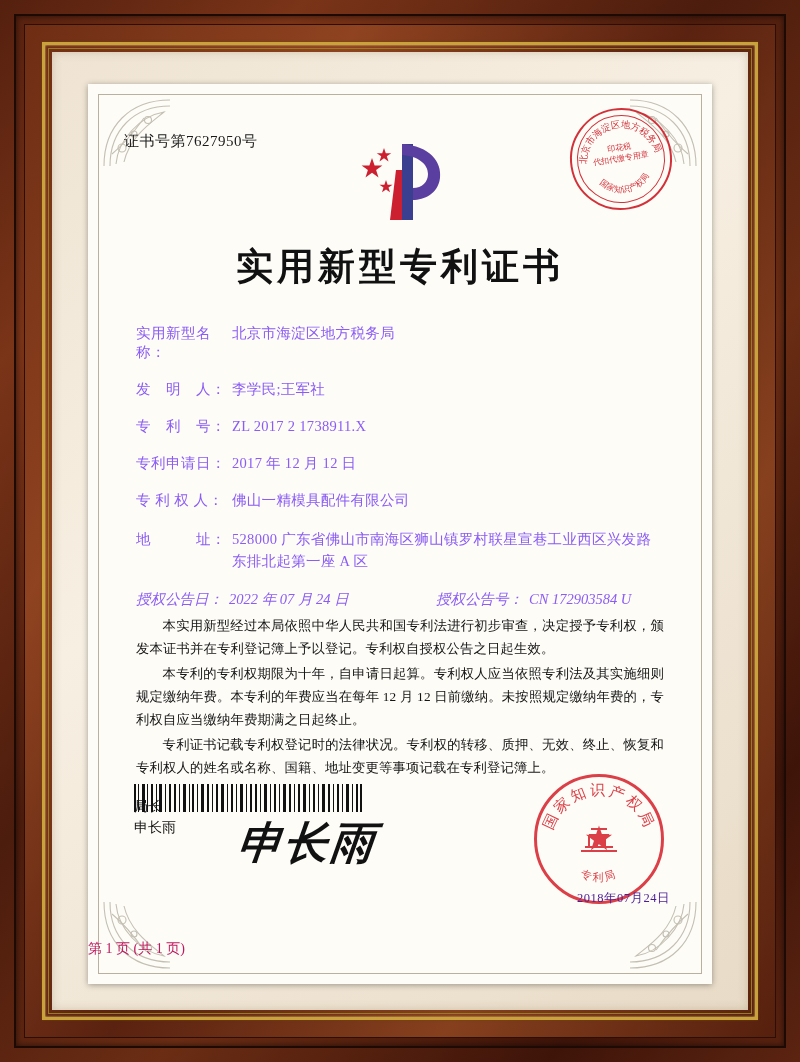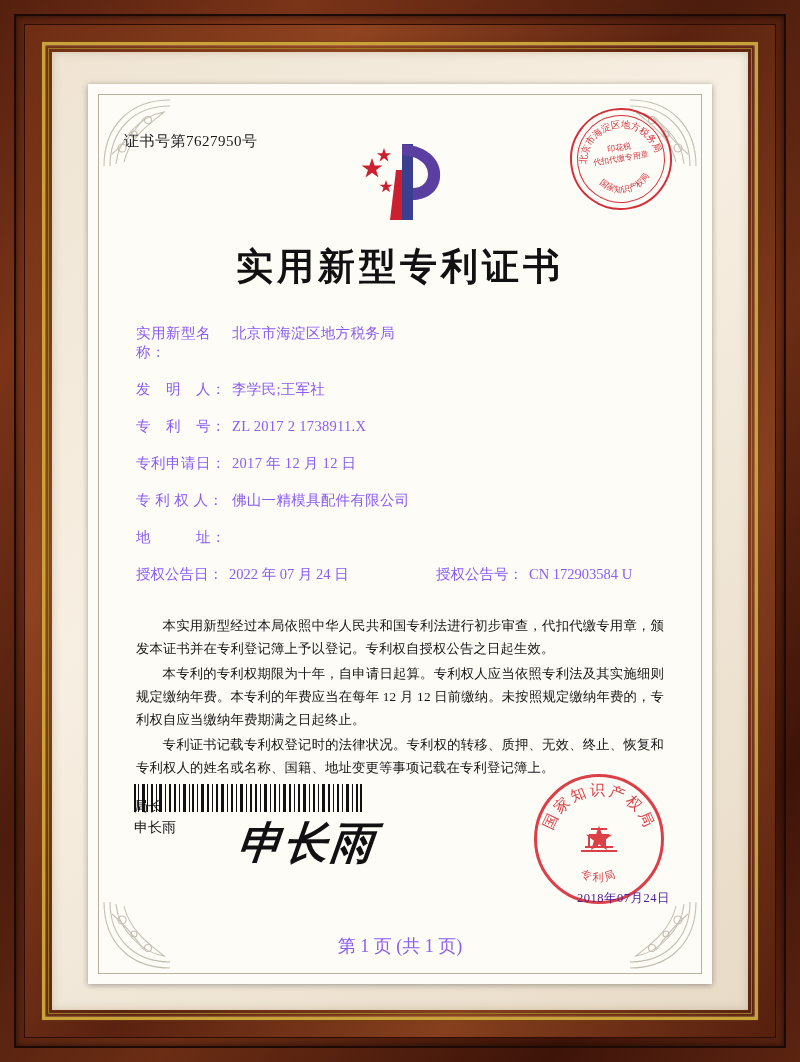--- a/index.html
+++ b/index.html
@@ -155,20 +155,21 @@
   }
   .value {
     flex: 1;
     letter-spacing: 0.3px;
   }
   .value.addr { line-height: 22px; }
   .row.dual { margin-bottom: 14px; }
   .dual .half {
     display: flex;
     align-items: baseline;
+    font-style: italic;
   }
   .dual .half.first { width: 300px; flex: 0 0 300px; }
   .dual .half .label2 { flex: 0 0 auto; }
   .dual .half .value2 { margin-left: 6px; }
 
   
   .body {
     position: absolute;
     left: 48px; top: 530px;
     width: 528px;
@@ -229,23 +230,22 @@
     position: absolute;
     right: 42px; top: 806px;
     font-size: 12.5px;
     color: #4c1d95;
     letter-spacing: 0.5px;
   }
 
   .page-num {
     position: absolute;
     left: 0; right: 0; bottom: 26px;
-    text-align: center;
-    font-size: 18px;
-    color: #8b5cf6;
+    font-size: 14px;
+    color: #be185d;
   }
 </style>
 </head>
 <body>
 
 <div class="frame-outer">
   <div class="frame-bevel-1"></div>
   <div class="frame-inner-wood"></div>
   <div class="frame-gold"></div>
   <div class="frame-gold-inner"></div>
@@ -360,35 +360,36 @@
       <div class="row">
         <div class="label">专利申请日：</div>
         <div class="value">2017 年 12 月 12 日</div>
       </div>
       <div class="row">
         <div class="label">专 利 权 人：</div>
         <div class="value">佛山一精模具配件有限公司</div>
       </div>
       <div class="row">
         <div class="label">地　　　址：</div>
+        <div class="value addr">528000  广东省佛山市南海区狮山镇罗村联星宣巷工业西区兴发路东排北起第一座 A 区</div>
       </div>
       <div class="row dual">
         <div class="half first">
           <span class="label2">授权公告日：</span>
           <span class="value2">2022 年 07 月 24 日</span>
         </div>
         <div class="half">
           <span class="label2">授权公告号：</span>
           <span class="value2">CN 172903584 U</span>
         </div>
       </div>
     </div>
 
     <div class="body">
-      <p>本实用新型经过本局依照中华人民共和国专利法进行初步审查，代扣代缴专用章，颁发本证书并在专利登记簿上予以登记。专利权自授权公告之日起生效。</p>
+      <p>本实用新型经过本局依照中华人民共和国专利法进行初步审查，决定授予专利权，颁发本证书并在专利登记簿上予以登记。专利权自授权公告之日起生效。</p>
       <p>本专利的专利权期限为十年，自申请日起算。专利权人应当依照专利法及其实施细则规定缴纳年费。本专利的年费应当在每年 12 月 12 日前缴纳。未按照规定缴纳年费的，专利权自应当缴纳年费期满之日起终止。</p>
       <p>专利证书记载专利权登记时的法律状况。专利权的转移、质押、无效、终止、恢复和专利权人的姓名或名称、国籍、地址变更等事项记载在专利登记簿上。</p>
     </div>
 
     <div class="barcode">
       <svg viewBox="0 0 228 28" preserveAspectRatio="none">
         <g fill="#111">
           <rect x="0" y="0" width="2" height="28"></rect>
             <rect x="4" y="0" width="1" height="28"></rect>
           <rect x="8" y="0" width="3" height="28"></rect>

